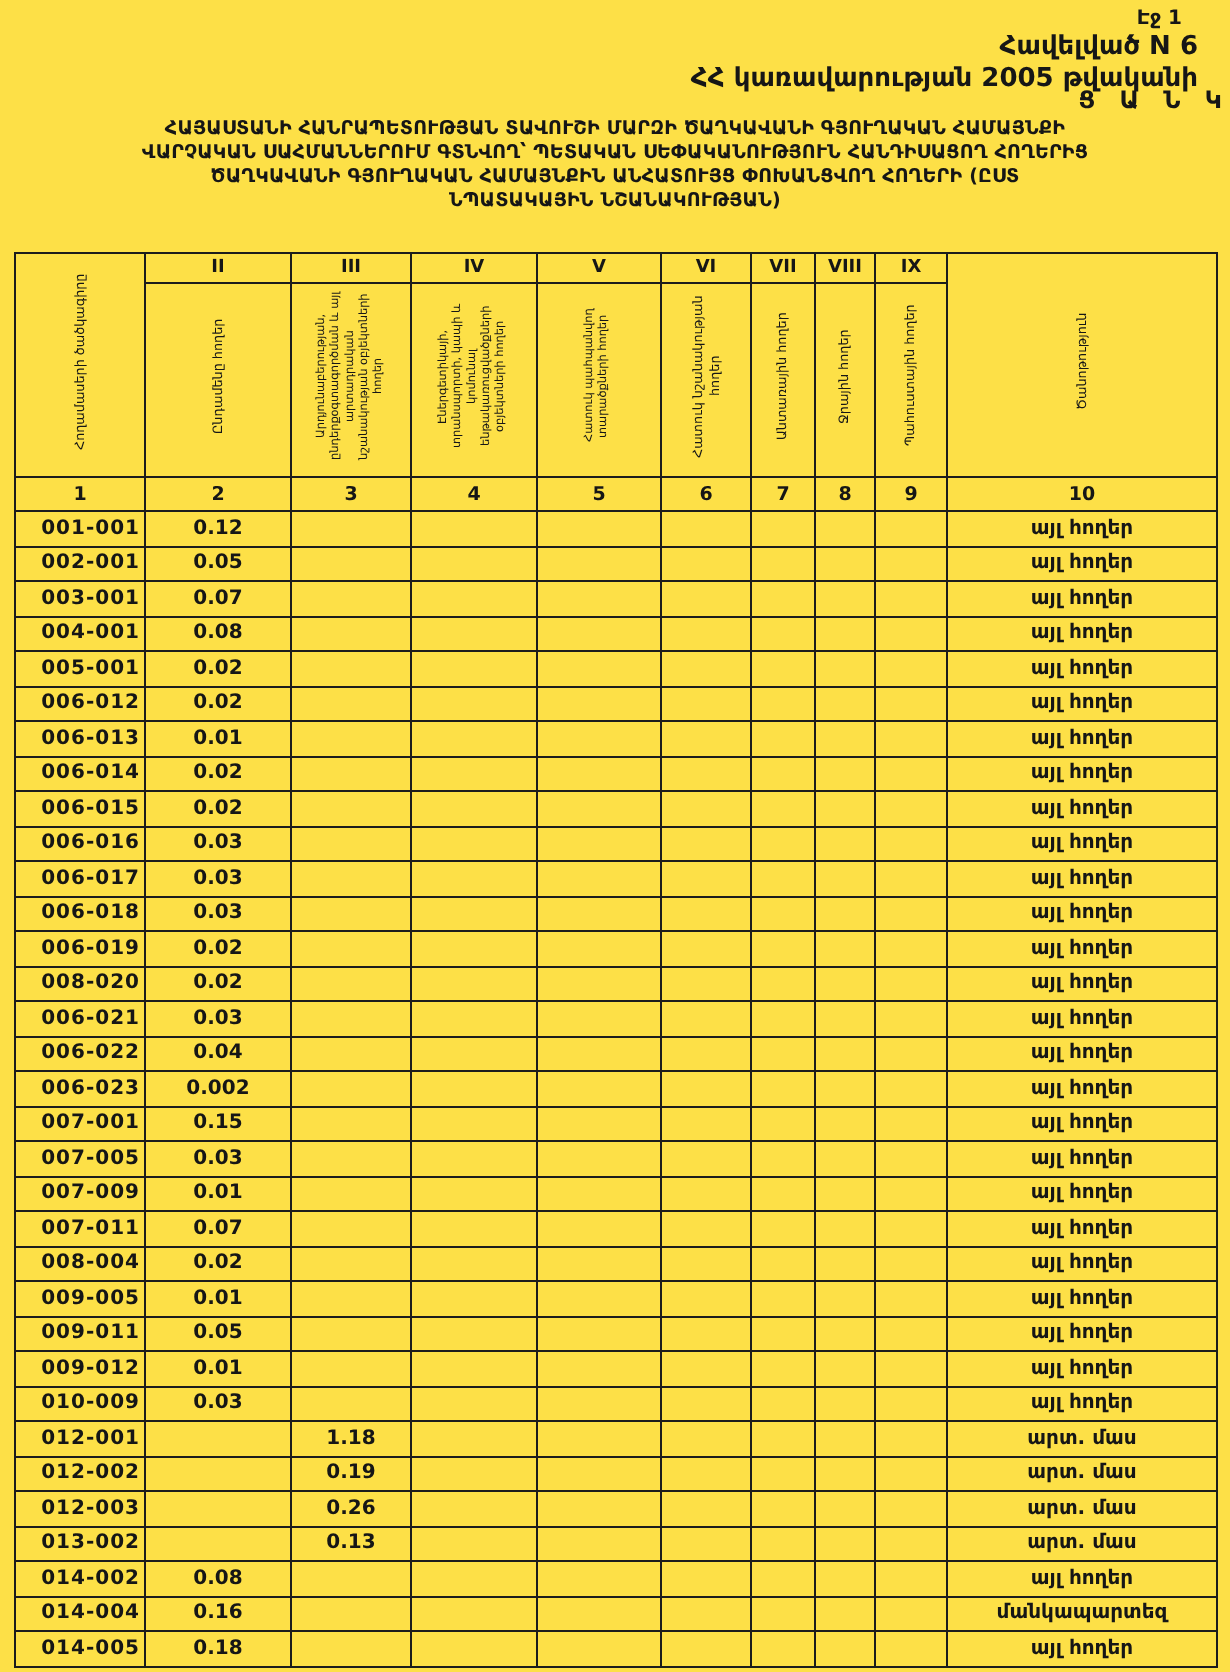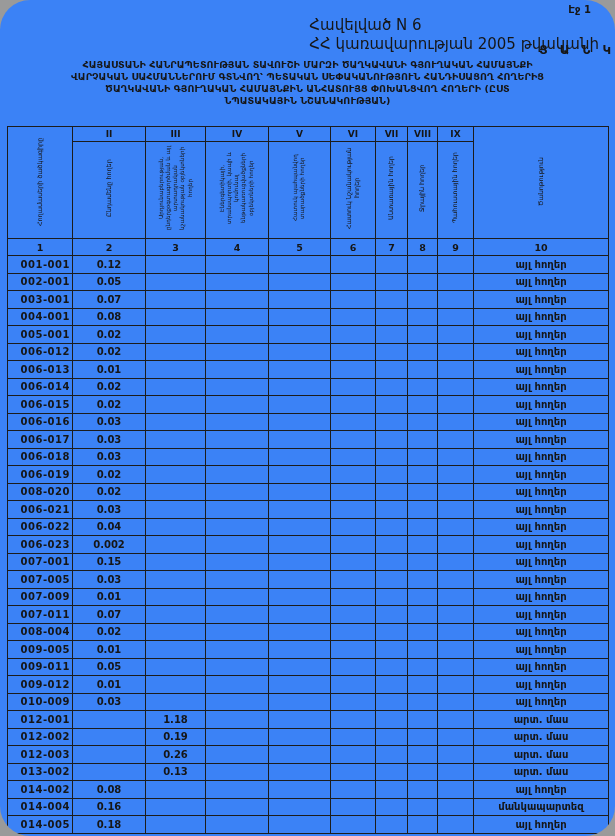--- a/index.html
+++ b/index.html
@@ -3,35 +3,34 @@
 <meta charset="utf-8">
 <style>
   * { margin:0; padding:0; box-sizing:border-box; }
   html,body { background:#9a9a9a; }
   body { font-family:"DejaVu Sans", "Liberation Sans", sans-serif; }
 
   .page {
     position:relative;
     width:615px; height:836px;
     margin:0 auto;
-    background:#3b82f6;
+    background:#fde047;
     color:#161616;
     overflow:hidden;
-    border-radius:30px;
   }
 
   .page-number {
     position:absolute; top:4px; right:24px;
     font-size:10px; font-weight:bold;
   }
 
   .annex-block {
     position:absolute; top:16px; right:16px;
-    text-align:left;
-    font-size:15px; font-weight:normal; line-height:1.25;
+    text-align:right;
+    font-size:13px; font-weight:bold; line-height:1.25;
   }
 
   .doc-title {
     position:absolute; top:43px; left:0; right:0;
     text-align:right;
     font-size:12px; font-weight:bold; letter-spacing:4px;padding-left:24px;
   }
 
   .doc-subtitle {
     position:absolute; top:59px; left:14px; right:14px;

